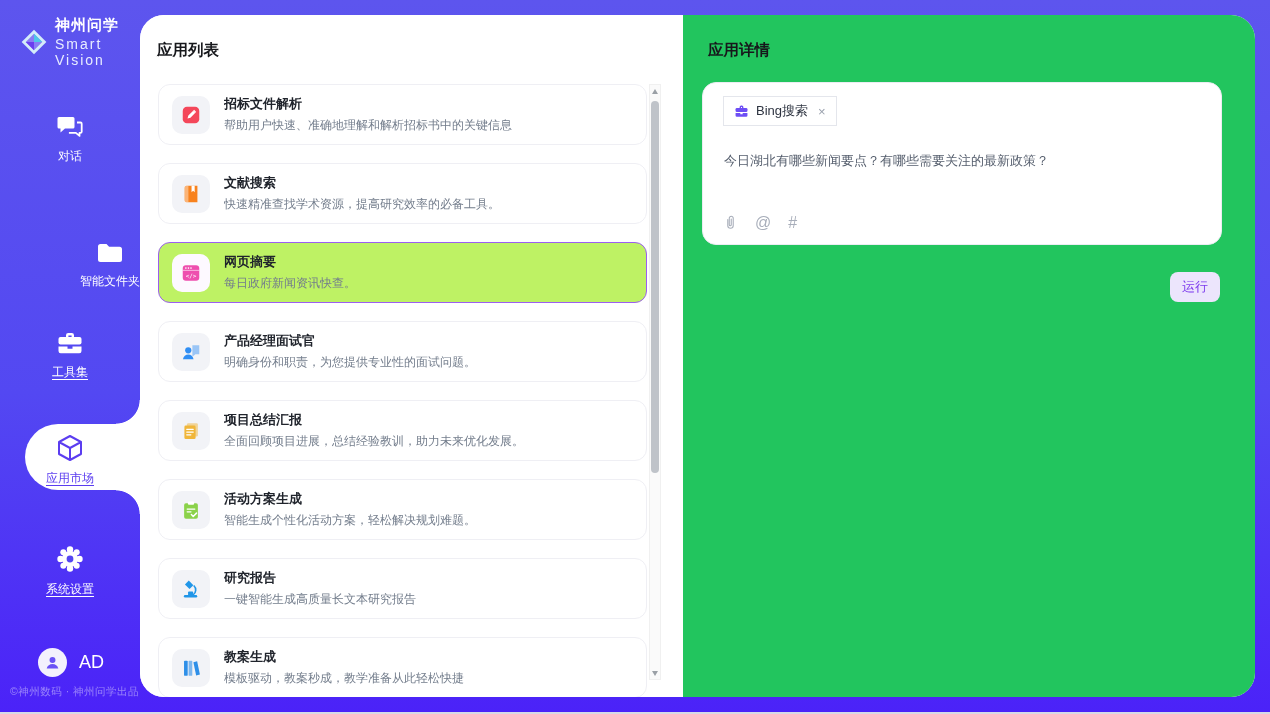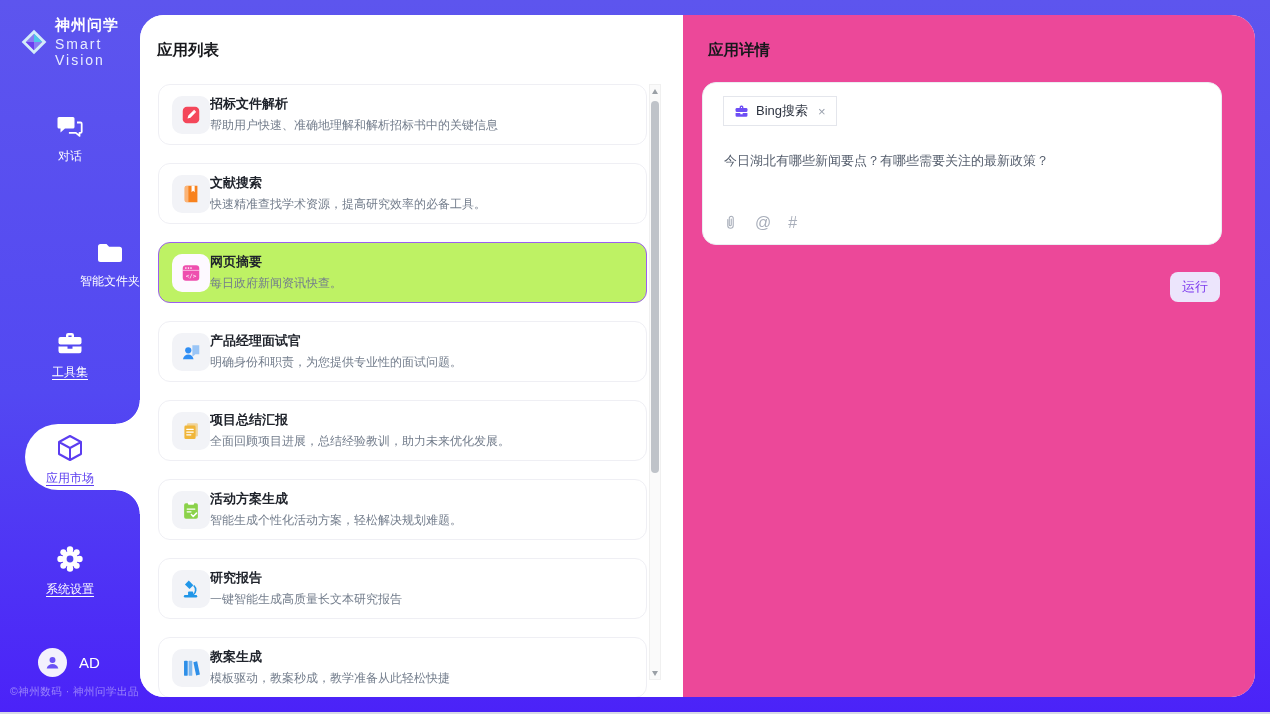--- a/index.html
+++ b/index.html
@@ -27,48 +27,48 @@
   
   .bump { position:absolute; left:25px; top:424px; width:115px; height:66px; background:#fff; border-radius:33px 0 0 33px; z-index:1; }
   .bump::before { content:''; position:absolute; right:0; top:-24px; width:24px; height:24px;
     background:radial-gradient(circle 24px at 0 0, rgba(0,0,0,0) 23.2px, #fff 24px); }
   .bump::after { content:''; position:absolute; right:0; bottom:-24px; width:24px; height:24px;
     background:radial-gradient(circle 24px at 0 100%, rgba(0,0,0,0) 23.2px, #fff 24px); }
   .nav-market { z-index:3; }
 
   .user-row { position:absolute; left:38px; top:648px; display:flex; align-items:center; gap:12px; }
   .avatar { width:29px; height:29px; border-radius:50%; background:#f3f1fd; display:flex; align-items:center; justify-content:center; }
-  .user-name { color:#fff; font-size:15px; }
+  .user-name { color:#fff; font-size:18px; }
   .side-footer { position:absolute; left:10px; top:685px; width:160px; color:rgba(255,255,255,0.42); font-size:10.5px; white-space:nowrap; letter-spacing:0.5px; }
 
   
   .main-panel { position:absolute; left:140px; top:15px; right:15px; bottom:17px; background:#fff; border-radius:24px; overflow:hidden; display:flex; z-index:2; }
 
   
   .list-panel { width:543px; background:#fff; position:relative; flex:none; }
   .panel-title { position:absolute; left:17px; top:25px; font-size:15.5px; font-weight:bold; color:#17181c; }
   .cards { position:absolute; left:18px; top:69px; width:489px; }
-  .app-card { height:61px; border:1px solid #efeff4; border-radius:12px; background:#fff; margin-bottom:18px; display:flex; align-items:center; padding:0 13px; cursor:pointer; }
+  .app-card { height:61px; border:1px solid #efeff4; border-radius:12px; background:#fff; margin-bottom:18px; display:flex; align-items:center; padding:0 13px; gap:14px; cursor:pointer; }
   .app-card.selected { background:#bef264; border:1px solid #9c5ef2; }
   .tile { width:38px; height:38px; border-radius:10px; background:#f2f3f7; flex:none; display:flex; align-items:center; justify-content:center; }
   .app-card.selected .tile { background:#fdf9ff; }
   .app-texts { display:flex; flex-direction:column; gap:4px; overflow:hidden; }
   .app-name { font-size:13px; font-weight:bold; color:#20242c; }
   .app-desc { font-size:12px; color:#737d8c; white-space:nowrap; }
 
   
   .scrollbar { position:absolute; right:22px; top:69px; bottom:17px; width:12px; background:#fafafa; border:1px solid #f0f0f0; }
   .sb-btn { position:absolute; left:0; width:10px; height:12px; display:flex; align-items:center; justify-content:center; cursor:pointer; }
   .sb-up { top:0; } .sb-down { bottom:0; }
   .tri-up { width:0; height:0; border-left:3.5px solid transparent; border-right:3.5px solid transparent; border-bottom:5px solid #9aa0a6; }
   .tri-down { width:0; height:0; border-left:3.5px solid transparent; border-right:3.5px solid transparent; border-top:5px solid #9aa0a6; }
   .sb-thumb { position:absolute; left:1px; top:16px; width:8px; height:372px; background:#bfc3c9; border-radius:4px; cursor:pointer; }
 
   
-  .details-panel { flex:1; background:#ec4899; position:relative; }
+  .details-panel { flex:1; background:#22c55e; position:relative; }
   .input-card { position:absolute; left:19px; top:67px; width:520px; height:163px; background:#fff; border:1px solid #ebecf2; border-radius:14px; }
   .tool-tag { position:absolute; left:20px; top:13px; height:30px; display:inline-flex; align-items:center; gap:7px; padding:0 10px; background:#fff; border:1px solid #e4e6ec; border-radius:0; cursor:default; }
   .tool-tag .tlabel { font-size:13px; color:#2d3340; }
   .tag-close { font-size:13px; color:#9aa1ad; cursor:pointer; line-height:1; margin-left:3px; }
   .prompt-text { position:absolute; left:21px; top:68px; right:18px; font-size:13px; color:#555e6d; line-height:1.5; cursor:text; }
   .attach-row { position:absolute; left:20px; bottom:13px; display:flex; align-items:center; gap:17px; color:#a8aeba; }
   .glyph-btn { font-size:16px; color:#a8aeba; cursor:pointer; line-height:1; }
   .run-btn { position:absolute; top:257px; right:35px; width:50px; height:30px; background:#ece5fc; color:#7c3aed; font-size:13px; border:none; border-radius:8px; cursor:pointer; display:flex; align-items:center; justify-content:center; }
 </style>
 </head>

